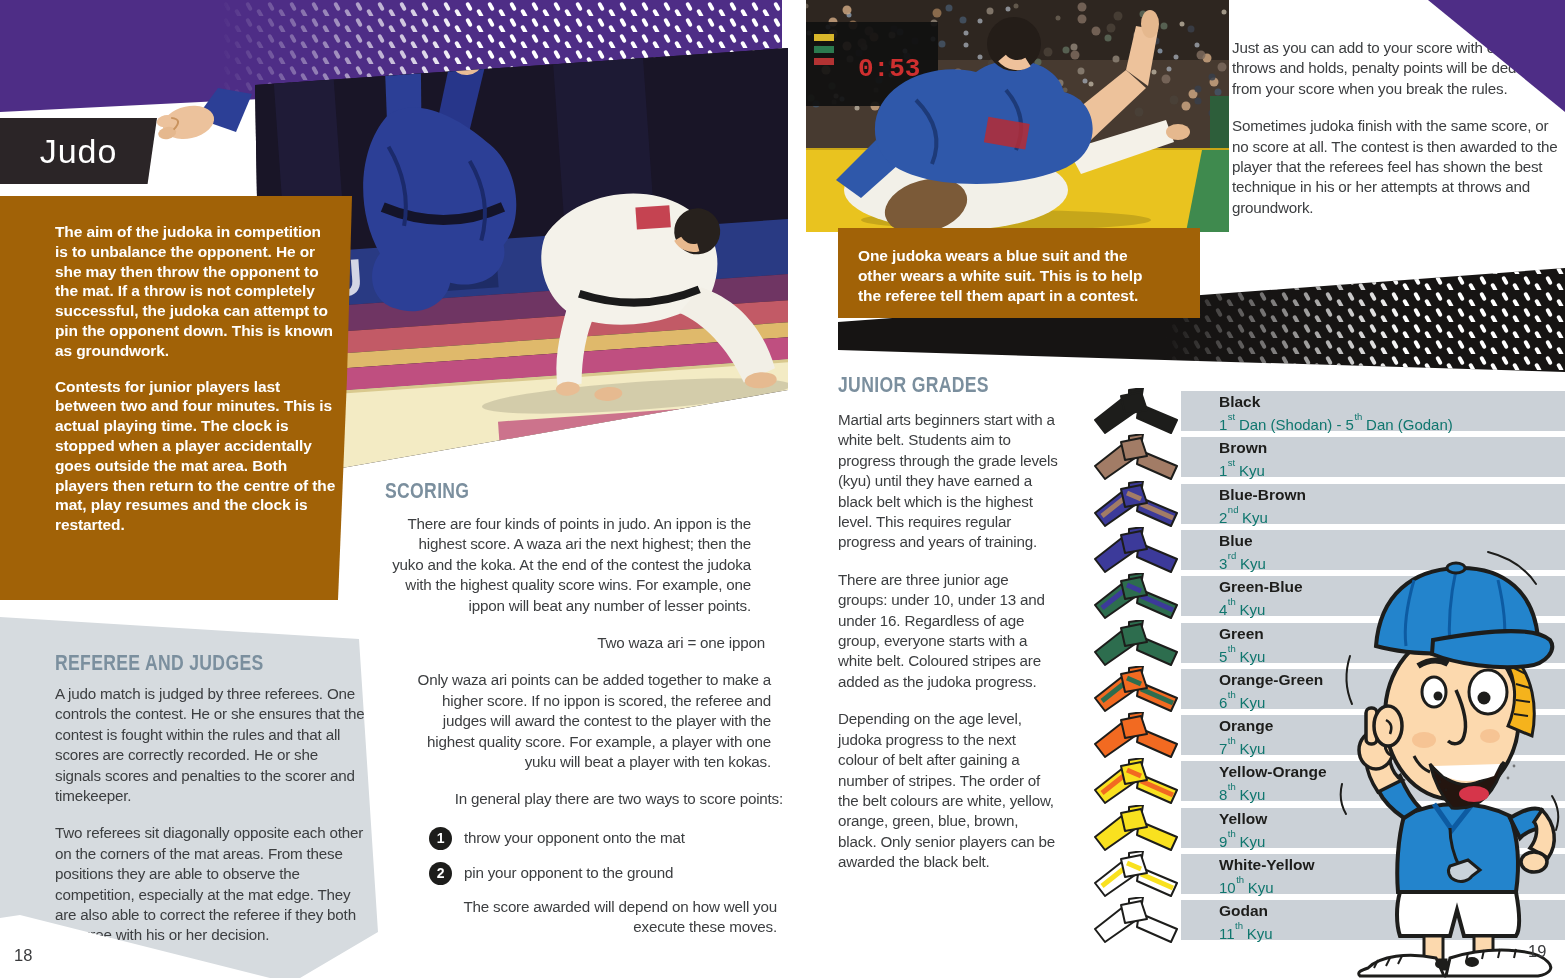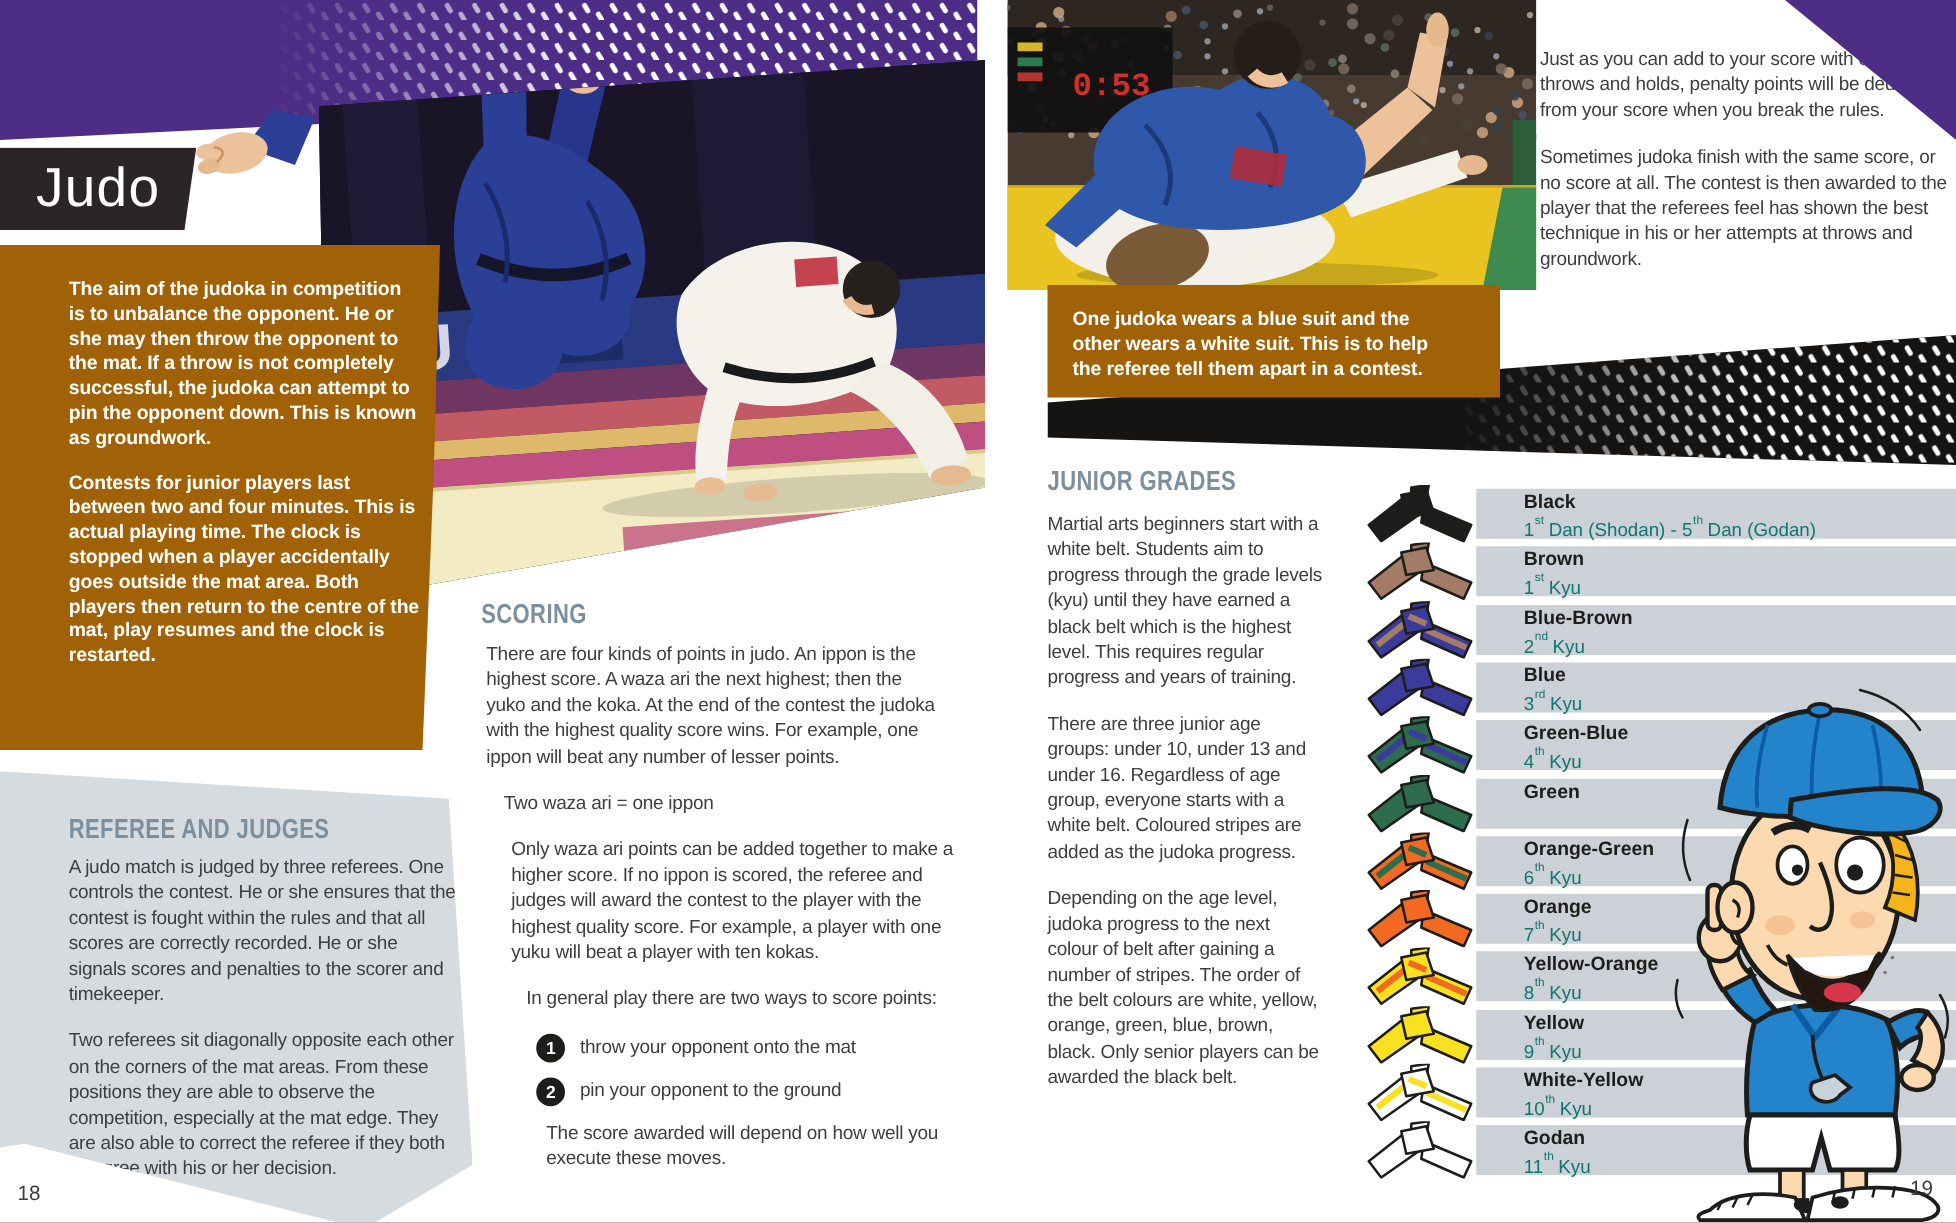--- a/index.html
+++ b/index.html
@@ -15,35 +15,35 @@
   
   .wb{font-weight:bold;font-size:15.5px;line-height:19.8px;color:#ffffff;letter-spacing:-0.1px;}
   .wb p{margin:0 0 16px 0;}
   
   .slate{background:#a16207;}
   .panel-light{background:#d6dbdf;}
   
   #judo-box{left:0;top:118px;width:157px;height:66px;background:#2b2527;
             clip-path:polygon(0 0,100% 0,94% 100%,0 100%);
             display:flex;align-items:center;justify-content:center;z-index:3;}
-  #judo-box .t{color:#fff;font-size:44px;letter-spacing:1px;font-weight:400;}
+  #judo-box .t{color:#fff;font-size:34px;letter-spacing:1px;font-weight:400;}
   
   #intro-box{left:0;top:196px;width:362px;height:404px;z-index:3;
              clip-path:polygon(0 0,352px 0,347px 45%,338px 100%,0 100%);
              padding:0;box-sizing:border-box;}
   #intro-box .inner{padding:26px 26px 0 55px;}
   
   #referee-box{left:0;top:612px;width:378px;height:366px;z-index:3;box-sizing:border-box;
     clip-path:polygon(0px 5px,359px 27px,378px 320px,300px 366px,270px 366px,20px 303px,0px 306px);}
   #referee-box .inner{padding:38px 18px 0 55px;}
   #referee-box .sec-heading{display:block;margin-bottom:8px;}
   
   #scoring{left:385px;top:478px;width:395px;z-index:2;}
   #scoring .sec-heading{display:block;margin-bottom:10px;}
-  #scoring p{width:362px;}
+  #scoring p{width:362px;text-align:right;}
   .score-item{display:flex;align-items:center;margin:0 0 12px 0;}
   .num-circle{display:inline-flex;width:23px;height:23px;border-radius:50%;background:#1d1d1b;
               color:#fff;font-weight:bold;font-size:14px;align-items:center;justify-content:center;
               margin-right:12px;flex:0 0 auto;}
   
   #caption-box{left:838px;top:228px;width:362px;height:90px;z-index:6;box-sizing:border-box;
                padding:18px 42px 0 20px;}
   
   #penalty-col{left:1232px;top:38px;width:334px;z-index:2;}
   
@@ -505,20 +505,21 @@
         <div class="belt-icon">
           <svg width="88" height="46" viewBox="0 0 88 46">
             <polygon points="36,2 50,0 48,12 36,13" fill="#2d6d4e" stroke="#1d1d1b" stroke-width="2" stroke-linejoin="round"></polygon>
             <polygon points="2,32 30,10 42,24 12,45" fill="#2d6d4e" stroke="#1d1d1b" stroke-width="2" stroke-linejoin="round"></polygon>
             <polygon points="46,16 84,32 78,45 44,30" fill="#2d6d4e" stroke="#1d1d1b" stroke-width="2" stroke-linejoin="round"></polygon>
             <polygon points="28,8 48,4 54,22 32,26" fill="#2d6d4e" stroke="#1d1d1b" stroke-width="2" stroke-linejoin="round"></polygon>
           </svg>
         </div>
         <div class="belt-text">
           <div class="belt-name">Green</div>
+          <div class="belt-grade">5<sup>th</sup> Kyu</div>
         </div>
       </div>
       <div class="belt-row" style="top: 277.8px;">
         <div class="belt-bar"></div>
         <div class="belt-icon">
           <svg width="88" height="46" viewBox="0 0 88 46">
             <polygon points="36,2 50,0 48,12 36,13" fill="#f26a21" stroke="#1d1d1b" stroke-width="2" stroke-linejoin="round"></polygon>
             <polygon points="2,32 30,10 42,24 12,45" fill="#f26a21" stroke="#1d1d1b" stroke-width="2" stroke-linejoin="round"></polygon>
             <polygon points="46,16 84,32 78,45 44,30" fill="#f26a21" stroke="#1d1d1b" stroke-width="2" stroke-linejoin="round"></polygon>
             <line x1="9" y1="35" x2="33" y2="16" stroke="#2d6d4e" stroke-width="5"></line>

